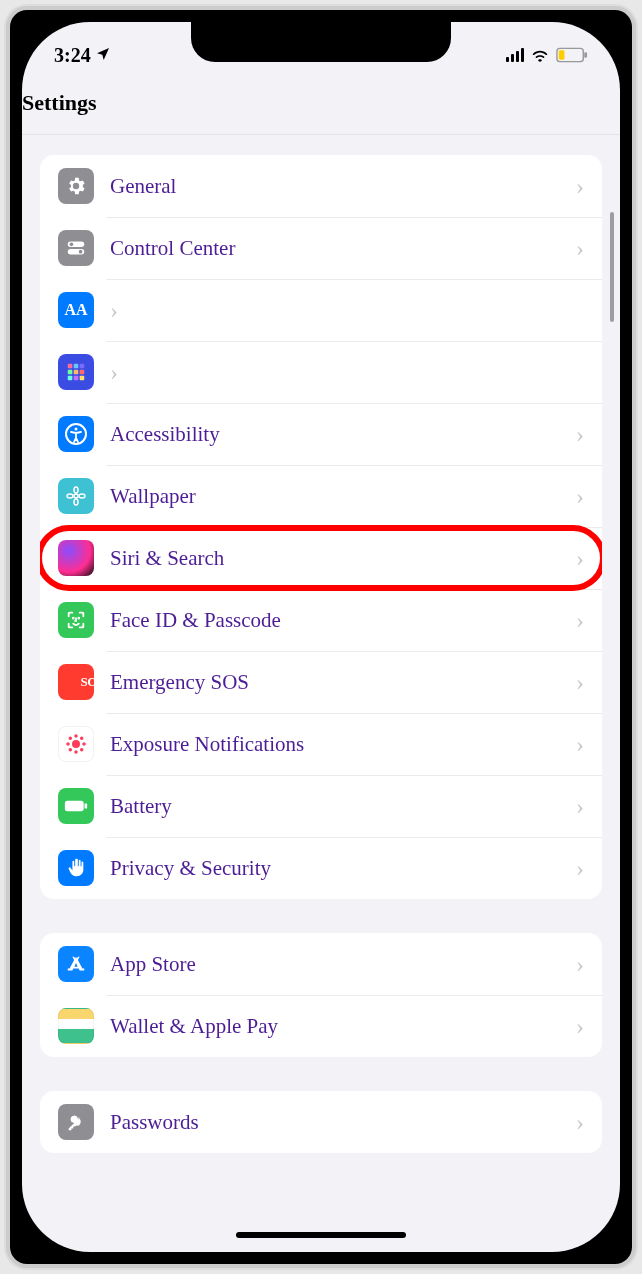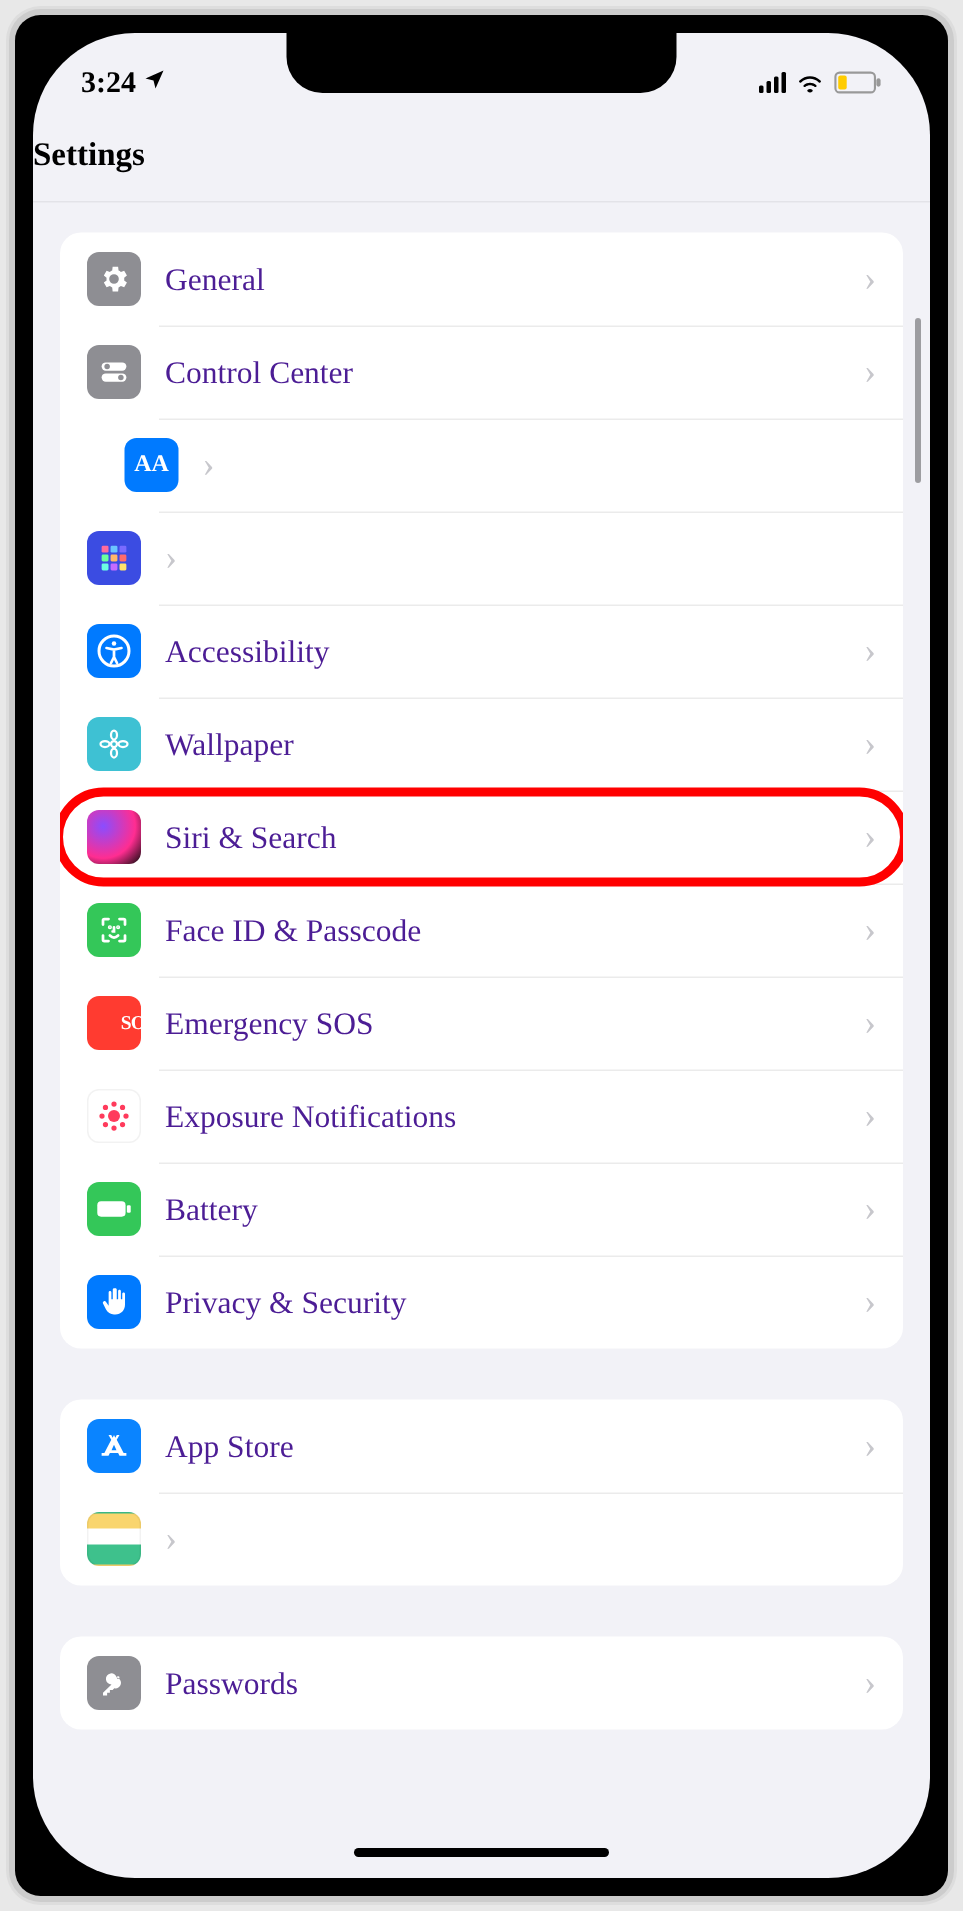--- a/index.html
+++ b/index.html
@@ -142,21 +142,21 @@
     top: 190px;
     right: 6px;
     width: 4px;
     height: 110px;
     background: rgba(0,0,0,0.35);
     border-radius: 2px;
   }
   
   .ic-general{background:#8e8e93;}
   .ic-control{background:#8e8e93;}
-  .ic-display{background:#007aff;margin-left:25px;}
+  .ic-display{background:#007aff;}
   .ic-home{background:#3b4ce2;}
   .ic-access{background:#007aff;}
   .ic-wall{background:#3ec1d3;}
   .ic-siri{background:radial-gradient(circle at 30% 30%,#8a4dff,#ff2d91 60%,#0a0a0a);}
   .ic-face{background:#34c759;}
   .ic-sos{background:#ff3b30;font-weight:700;font-size:13px;letter-spacing:-0.5px;padding-left:32px;}
   .ic-expo{background:#fff;border:1px solid rgba(0,0,0,0.05);}
   .ic-batt{background:#34c759;}
   .ic-priv{background:#007aff;}
   .ic-appstore{background:#0a84ff;}
@@ -356,20 +356,21 @@
             <svg width="22" height="22" viewBox="0 0 24 24">
                 <path fill="#fff" d="M12 4l-1 2-1-2h-2l2 3.5L5 17H3v2h5l1-2h6l1 2h5v-2h-2l-5-9.5L16 4h-2l-1 2zm-1.8 11L12 11l1.8 4z"></path>
               </svg>
           </div>
           <div class="row-label">App Store</div>
           <div class="chevron">›</div>
         </div>
 
         <div class="row">
           <div class="row-icon ic-wallet"></div>
+          <div class="row-label">Wallet &amp; Apple Pay</div>
           <div class="chevron">›</div>
         </div>
       </div>
 
       <div class="section">
         <div class="row">
           <div class="row-icon ic-pass">
             <svg width="22" height="22" viewBox="0 0 24 24">
                 <path fill="#fff" d="M14 8a4 4 0 10-3.8 5L4 19v2h3v-2h2v-2h2l1.2-1.2A4 4 0 0014 8zm1 1a1 1 0 110-2 1 1 0 010 2z"></path>
               </svg>

